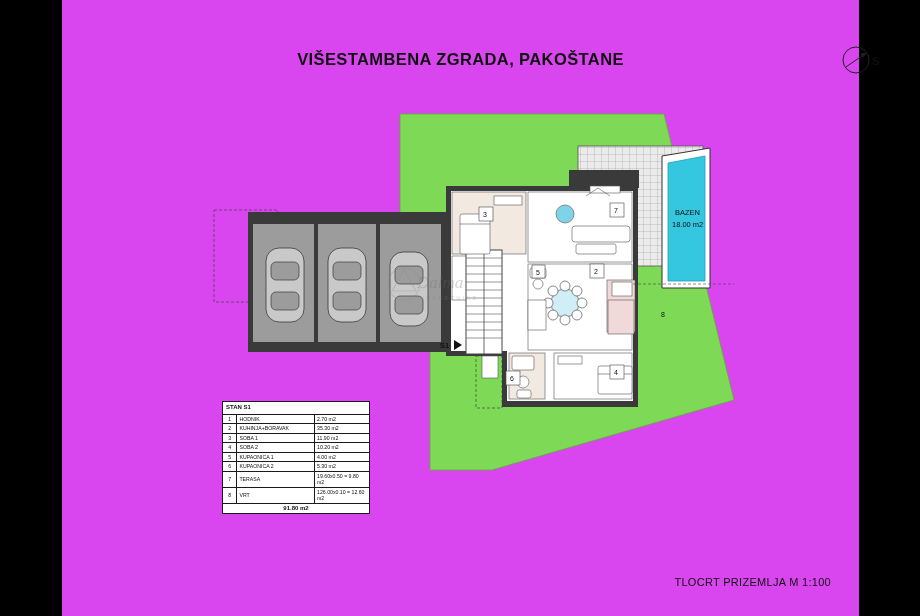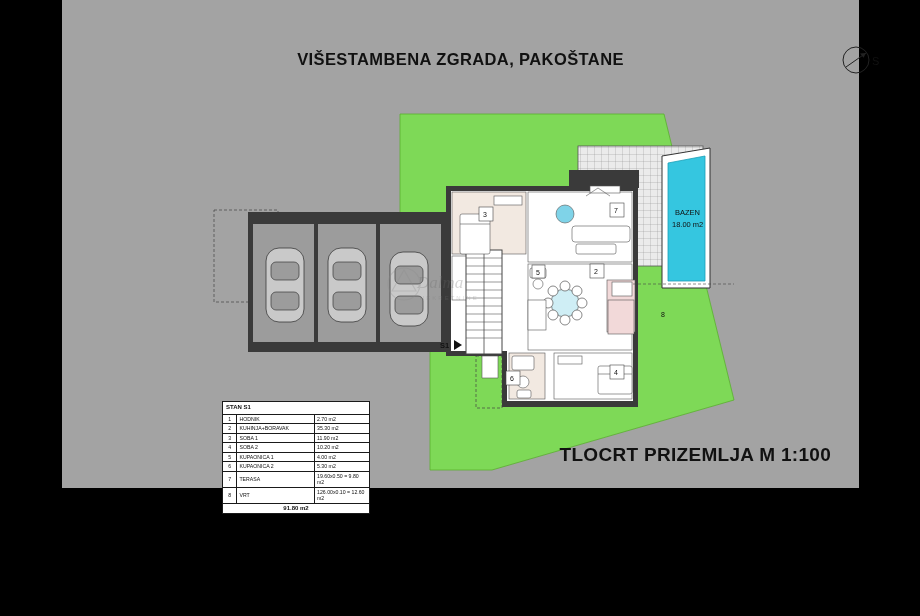--- a/index.html
+++ b/index.html
@@ -18,40 +18,40 @@
     width: 920px;
     height: 616px;
     background: #000000;
   }
   
   #sheet {
     position: absolute;
     left: 62px;
     top: 0px;
     width: 797px;
-    height: 488px;
-    background: #a3a3a3;
+    height: 616px;
+    background: #d946ef;
   }
   #title {
     position: absolute;
     left: 0;
     top: 50px;
     width: 100%;
     text-align: center;
     font-size: 16.5px;
     font-weight: bold;
     letter-spacing: 0.4px;
     color: #111;
   }
   #footer-title {
     position: absolute;
     right: 28px;
-    bottom: 22px;
-    font-size: 19px;
-    font-weight: bold;
+    bottom: 28px;
+    font-size: 11px;
+    font-weight: normal;
     color: #111;
     letter-spacing: 0.3px;
   }
   
   #north {
     position: absolute;
     left: 773px;
     top: 40px;
     width: 52px;
     height: 40px;

